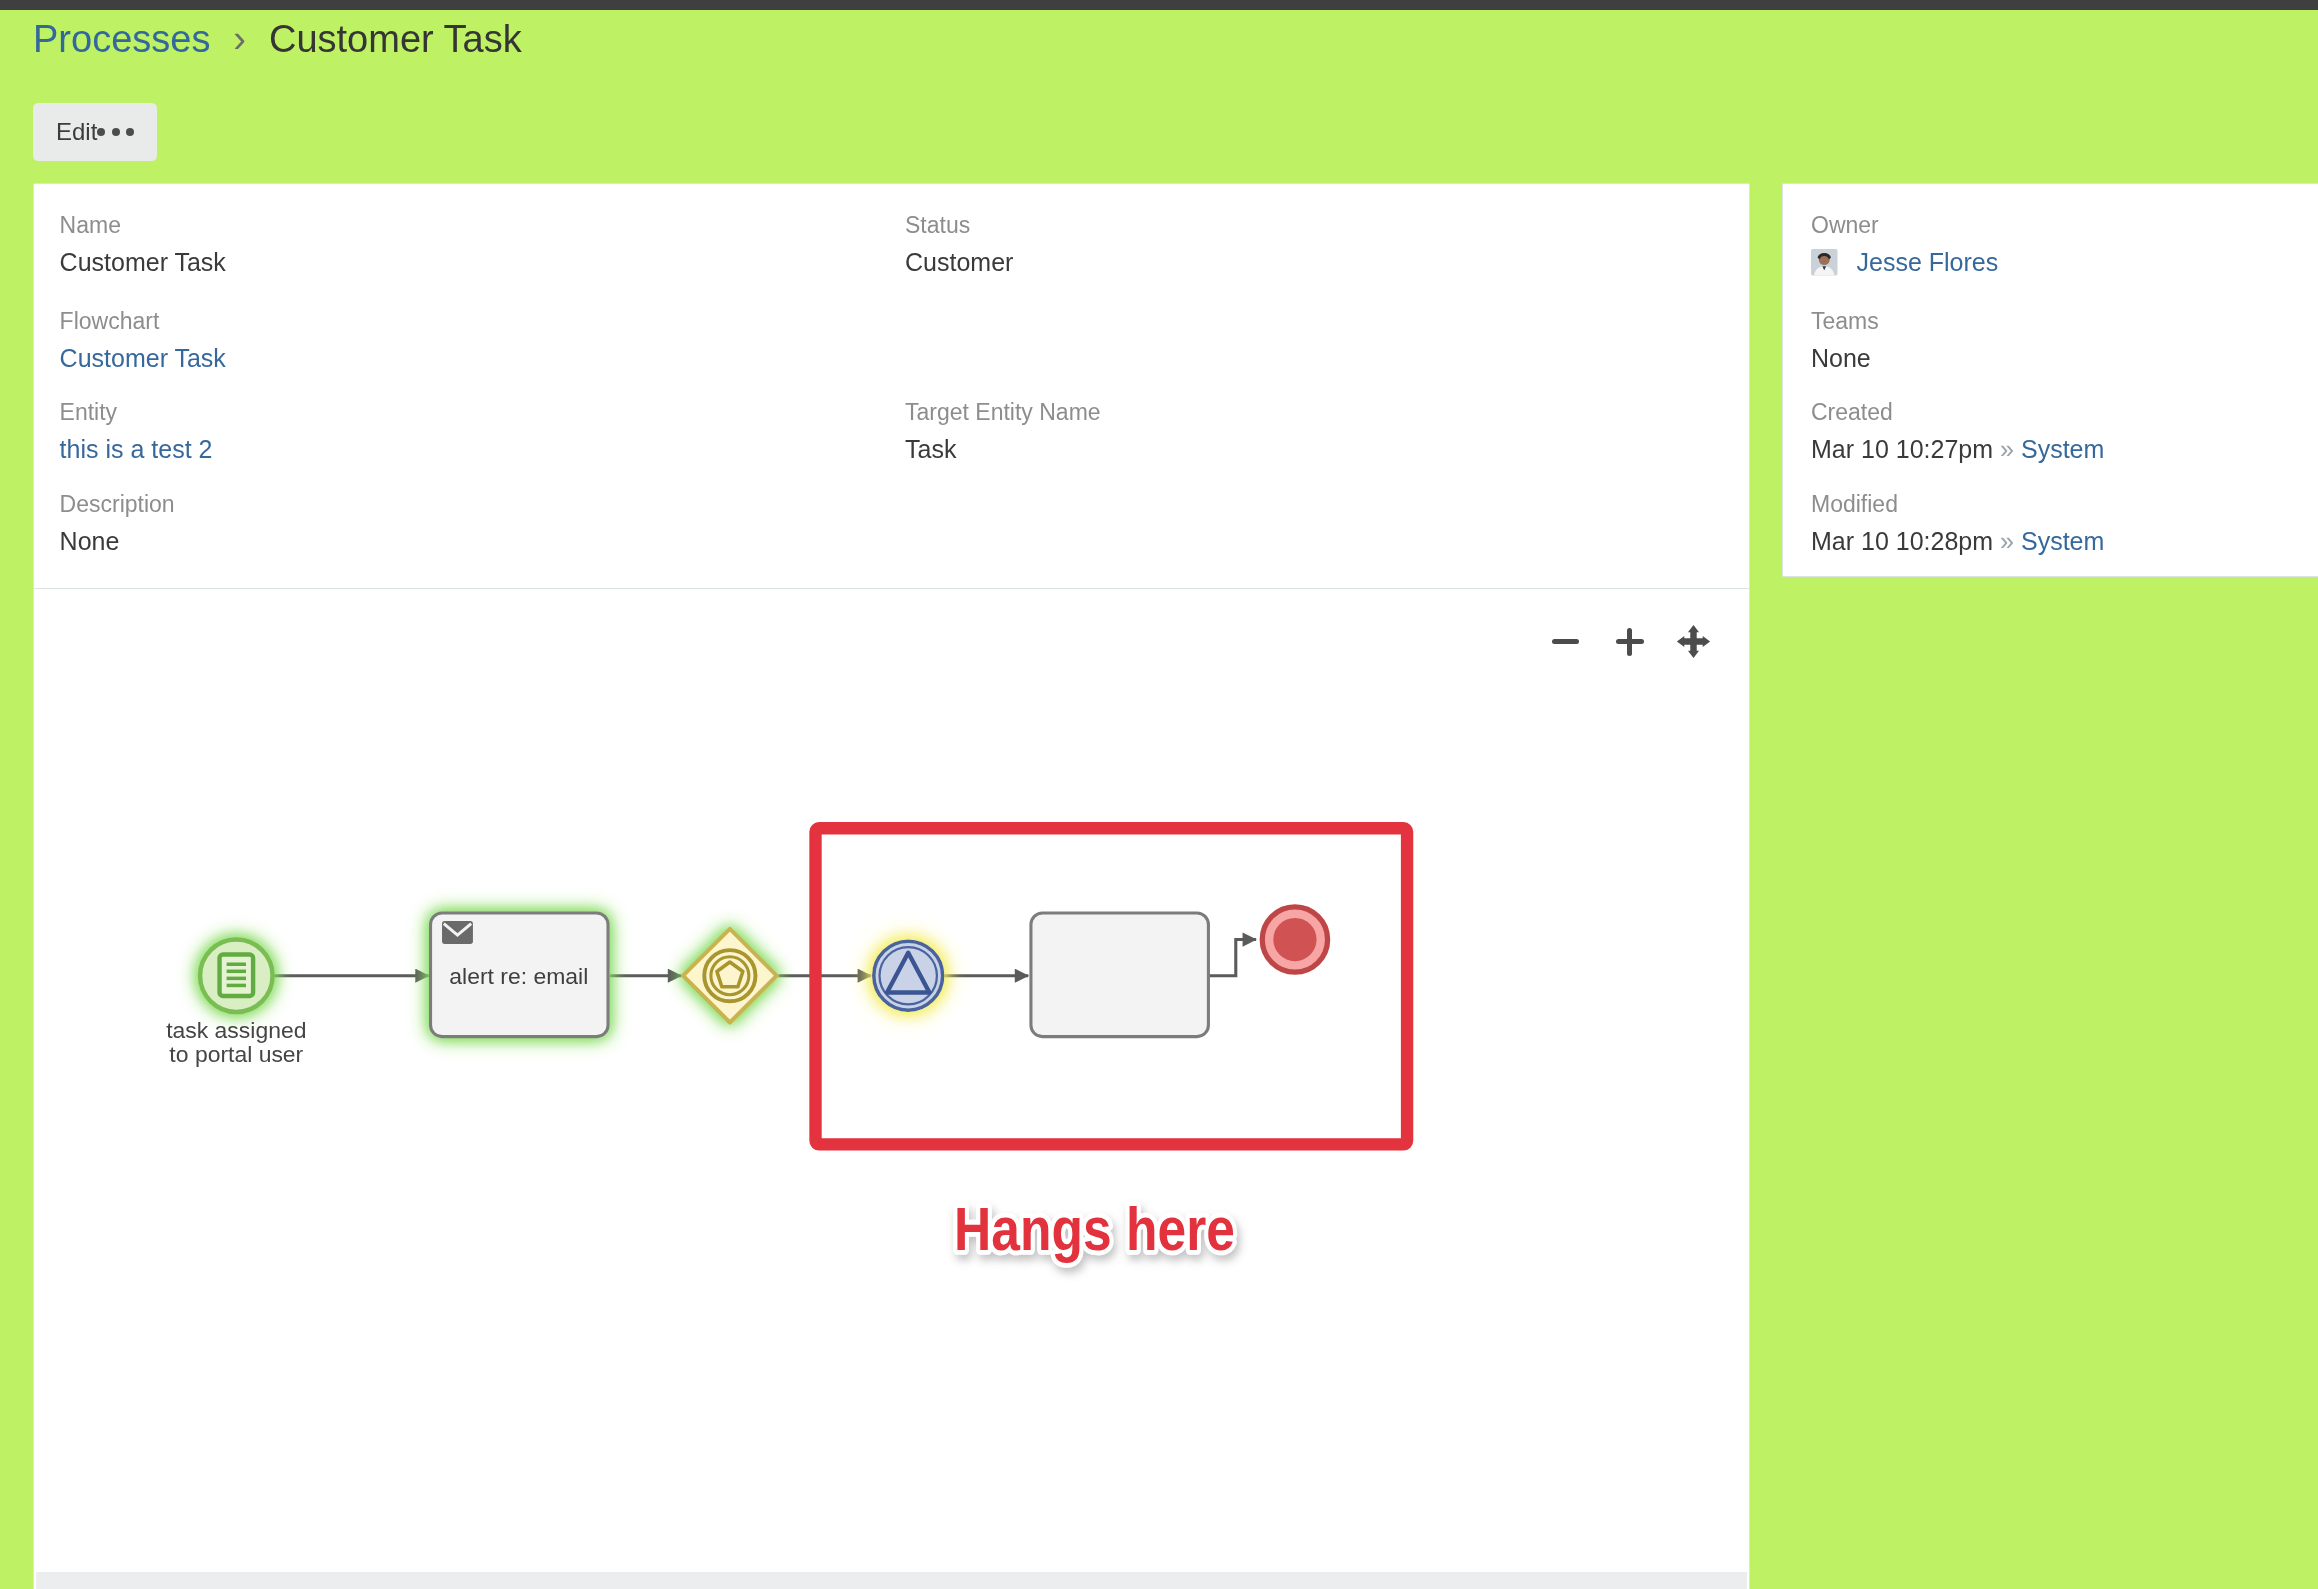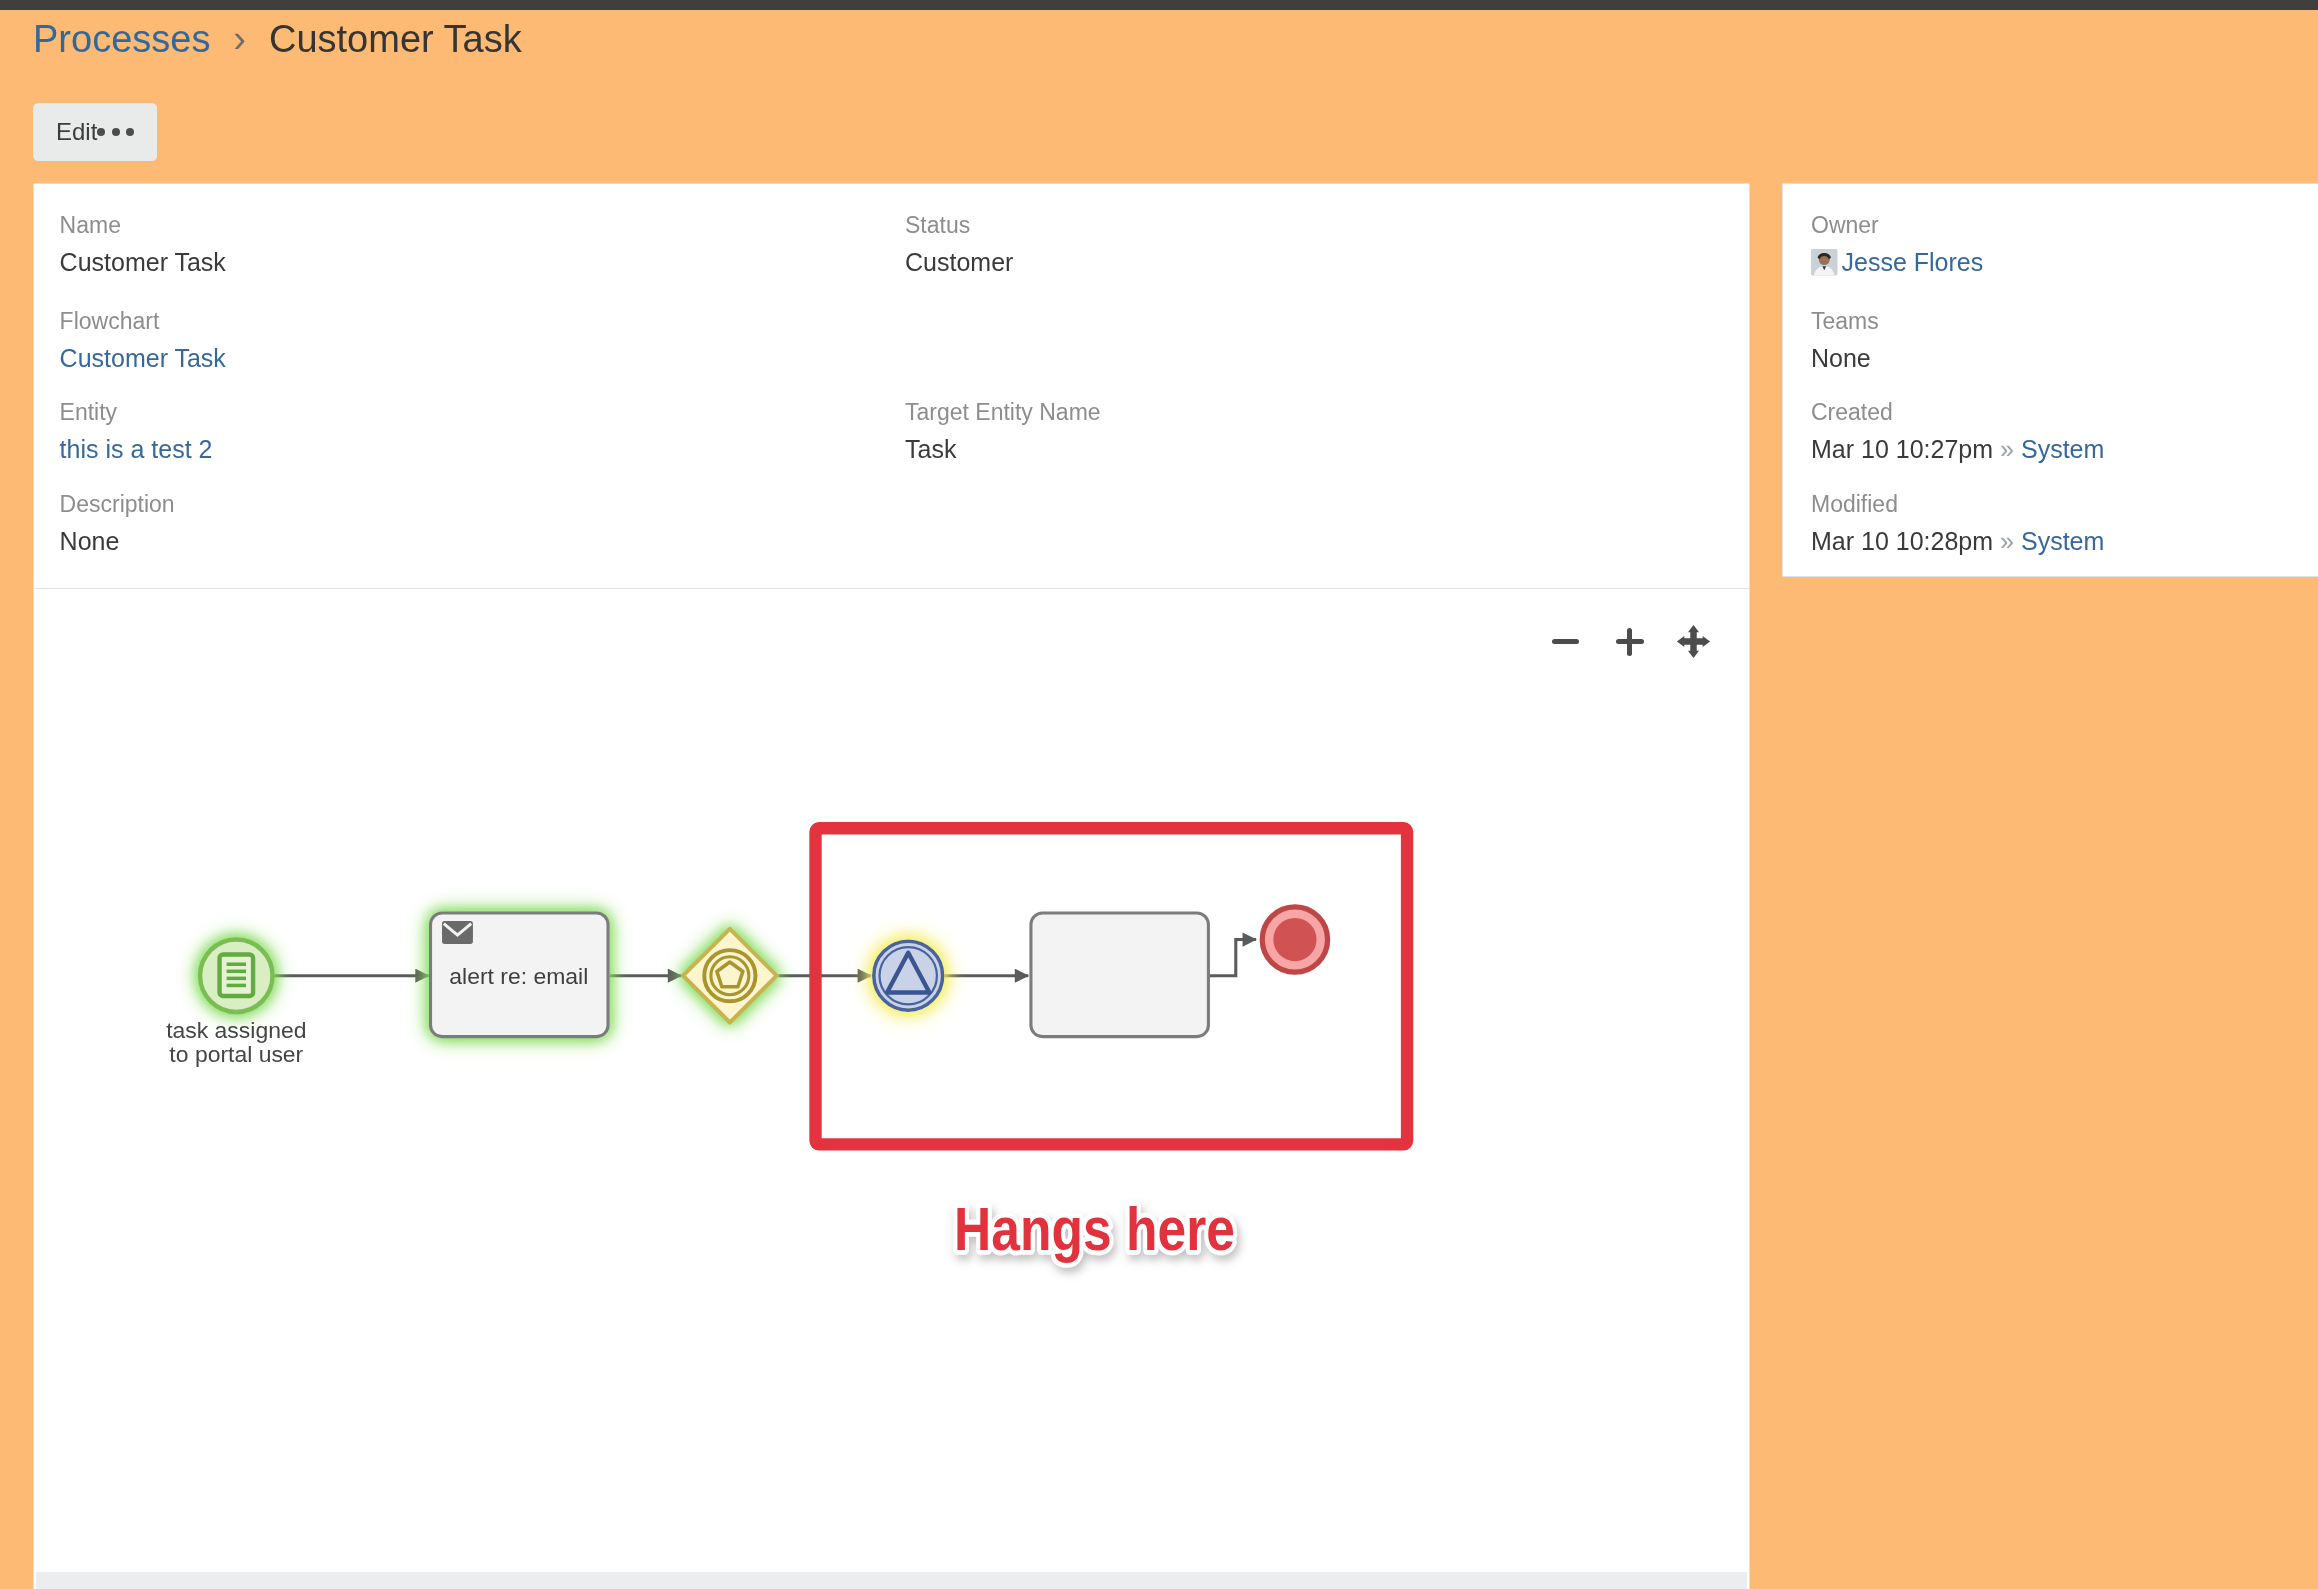--- a/index.html
+++ b/index.html
@@ -1,17 +1,17 @@
 <!DOCTYPE html>
 <html style="font-size:14px"><head>
 <meta charset="utf-8">
 <style>
   html,body{margin:0;padding:0;background:#ffffff;}
   .screen{position:relative;width:2319px;height:1589px;overflow:hidden;
-          font-family:"Liberation Sans", sans-serif;color:#3a3a3a;background:#fdba74;}
+          font-family:"Liberation Sans", sans-serif;color:#3a3a3a;background:#bef264;}
   .topbar{position:absolute;left:0;top:0;width:2319px;height:9.7px;background:#3f3f3f;}
 
   
   .breadcrumb{position:absolute;left:33px;top:10.6px;height:57px;line-height:57px;
               font-size:38px;white-space:nowrap;}
   .breadcrumb a{color:#33689c;text-decoration:none;cursor:pointer;}
   .breadcrumb .sep{color:#6d6d6d;margin:0 12.4px;}
   .breadcrumb .current{color:#353535;}
 
   
@@ -26,21 +26,21 @@
   .details-panel{left:33px;top:183px;width:1717px;height:504px;}
   .sidebar-panel{left:1782px;top:183px;width:544px;height:394px;}
   .flowchart-panel{left:33px;top:588px;width:1717px;height:1007px;}
 
   
   .field{position:absolute;white-space:nowrap;}
   .flabel{font-size:23px;line-height:30px;color:#8d8d8d;}
   .fvalue{font-size:25px;line-height:35px;color:#3a3a3a;margin-top:5.3px;}
   .fvalue a{color:#36689b;text-decoration:none;cursor:pointer;}
   .fvalue .sep{color:#9aa3ab;margin:0 7px;}
-  .owner-line{display:flex;align-items:center;gap:4px;}
+  .owner-line{display:flex;align-items:center;gap:19px;}
   .avatar{width:26.5px;height:26.5px;display:inline-block;flex:0 0 auto;}
 
   
   .fc-controls{position:absolute;top:32px;right:35px;display:flex;gap:23px;align-items:center;z-index:5;}
   .fc-btn{width:41px;height:41px;display:flex;align-items:center;justify-content:center;cursor:pointer;background:transparent;border:none;padding:0;}
   .minus-bar{width:26.5px;height:5.3px;background:#4c4c4c;border-radius:2.6px;}
   .plus-wrap{position:relative;width:28px;height:28px;}
   .plus-wrap::before{content:"";position:absolute;left:0;top:11.5px;width:28px;height:5.3px;background:#4c4c4c;border-radius:2.6px;}
   .plus-wrap::after{content:"";position:absolute;left:11.5px;top:0;width:5.3px;height:28px;background:#4c4c4c;border-radius:2.6px;}
 

